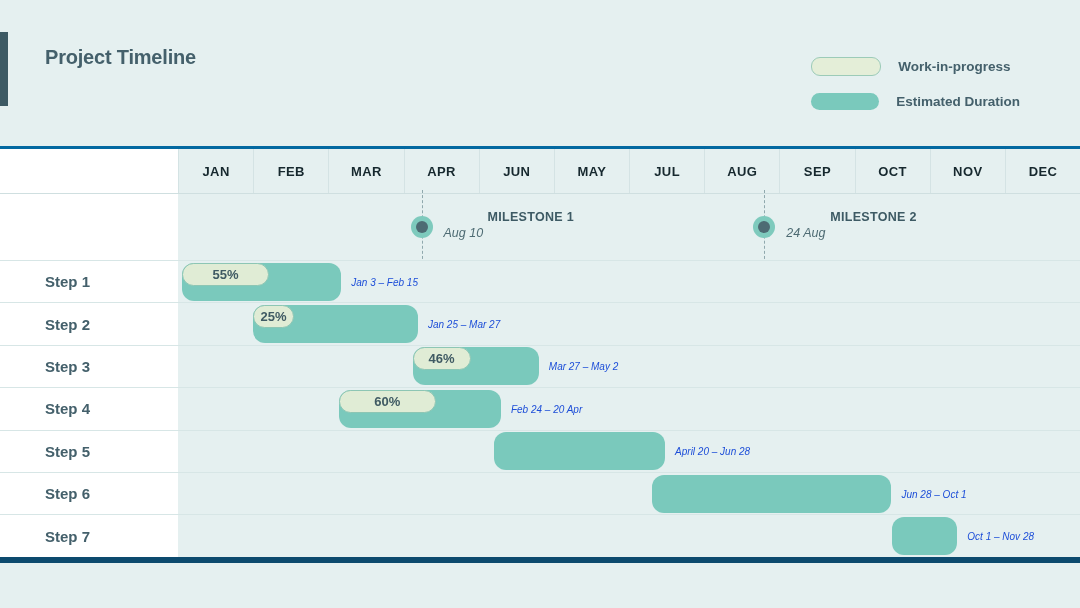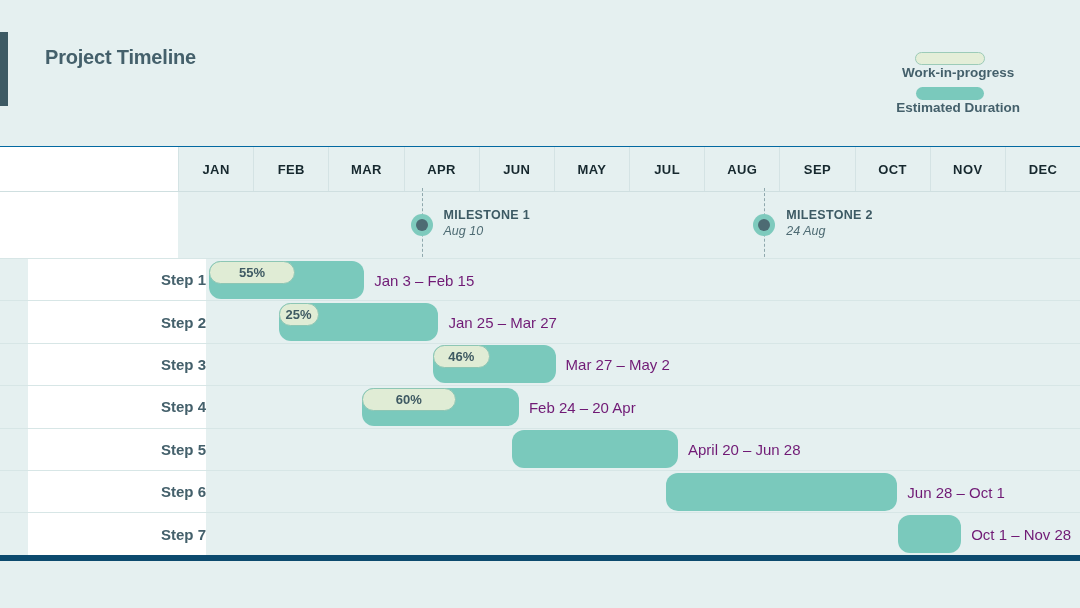--- a/index.html
+++ b/index.html
@@ -18,30 +18,30 @@
     background:#3d5a64;
   }
   .page-title{
     position:absolute;left:45px;top:46px;
     font-size:20px;font-weight:bold;color:#44606b;
     letter-spacing:-0.2px;
   }
 
   
   .legend{position:absolute;right:60px;top:52px;}
-  .legend-row{display:flex;align-items:center;height:28px;margin-bottom:7px;flex-direction:column;}
+  .legend-row{display:flex;align-items:center;height:28px;margin-bottom:7px;}
   .legend-pill{width:68px;height:17px;border-radius:9px;margin-right:17px;}
   .legend-pill.wip{background:#e4eed8;border:1.4px solid #9ccbb8;}
   .legend-pill.dur{background:#7ac9bc;}
   .legend-label{font-size:13.5px;font-weight:bold;color:#44606b;white-space:nowrap;}
 
   
   .grid{position:absolute;left:0;top:146px;width:1080px;}
 
-  .month-head{display:flex;height:44px;border-top:1px solid #0369a1;border-bottom:1px solid #cfdfe0;}
+  .month-head{display:flex;height:44px;border-top:3px solid #0369a1;border-bottom:1px solid #cfdfe0;}
   .month-head .corner{width:178px;background:#ffffff;}
   .month-cell{
     flex:1;display:flex;align-items:center;justify-content:center;
     font-size:13px;font-weight:bold;color:#16282e;
     background:#e5f0f0;border-left:1px solid #d4e3e4;letter-spacing:0.4px;
   }
 
   .milestone-row{display:flex;height:66px;position:relative;}
   .milestone-row .pad{width:178px;background:#ffffff;}
   .milestone-row .track{flex:1;background:#e5f0f0;position:relative;}
@@ -53,45 +53,45 @@
   }
   .mstone .dot{
     position:absolute;left:-11px;top:22px;width:22px;height:22px;border-radius:50%;
     background:#7ecabd;box-sizing:border-box;
   }
   .mstone .dot:after{
     content:"";position:absolute;left:5px;top:5px;width:12px;height:12px;
     border-radius:50%;background:#4d6b73;
   }
   .mstone .m-text{position:absolute;left:22px;top:16px;white-space:nowrap;}
-  .mstone .m-name{font-size:12.5px;font-weight:bold;color:#3d5a64;letter-spacing:0.3px;}
+  .mstone .m-name{font-size:12.5px;font-weight:bold;color:#3d5a64;letter-spacing:0.3px;margin-left:44px;}
   .mstone .m-date{font-size:12.5px;font-style:italic;color:#4e6b73;margin-top:2px;}
 
   .task-row{display:flex;height:41.4px;border-top:1px solid #d7e6e6;position:relative;}
   .task-row .tlabel{
     width:178px;background:#ffffff;display:flex;align-items:center;
-    justify-content:flex-end;box-sizing:border-box;
-    font-size:15px;font-weight:bold;color:#44606b;margin-left:28px;
+    justify-content:flex-end;padding-right:88px;box-sizing:border-box;
+    font-size:15px;font-weight:bold;color:#44606b;
   }
   .task-row .track{flex:1;background:#e5f0f0;position:relative;}
   .task-row.last{border-bottom:6px solid #0c4a6e;}
 
   .bar{
     position:absolute;top:50%;transform:translateY(-50%);
     height:38px;border-radius:12px;background:#7ac9bc;
   }
   .prog{
     position:absolute;left:0;top:0;height:23px;border-radius:12px;
     background:#e0ecd5;border:1.3px solid #8dc6b4;box-sizing:border-box;
     display:flex;align-items:center;justify-content:center;
   }
   .prog span{font-size:13px;font-weight:bold;color:#3f5a63;}
   .daterange{
     position:absolute;top:50%;transform:translateY(-50%);
-    font-size:15px;color:#701a75;white-space:nowrap;
+    font-size:10px;font-style:italic;color:#1d4ed8;white-space:nowrap;
   }
 </style>
 </head>
 <body>
 
 <div class="canvas">
 
   <div class="accent-bar"></div>
   <div class="page-title">Project Timeline</div>
 

